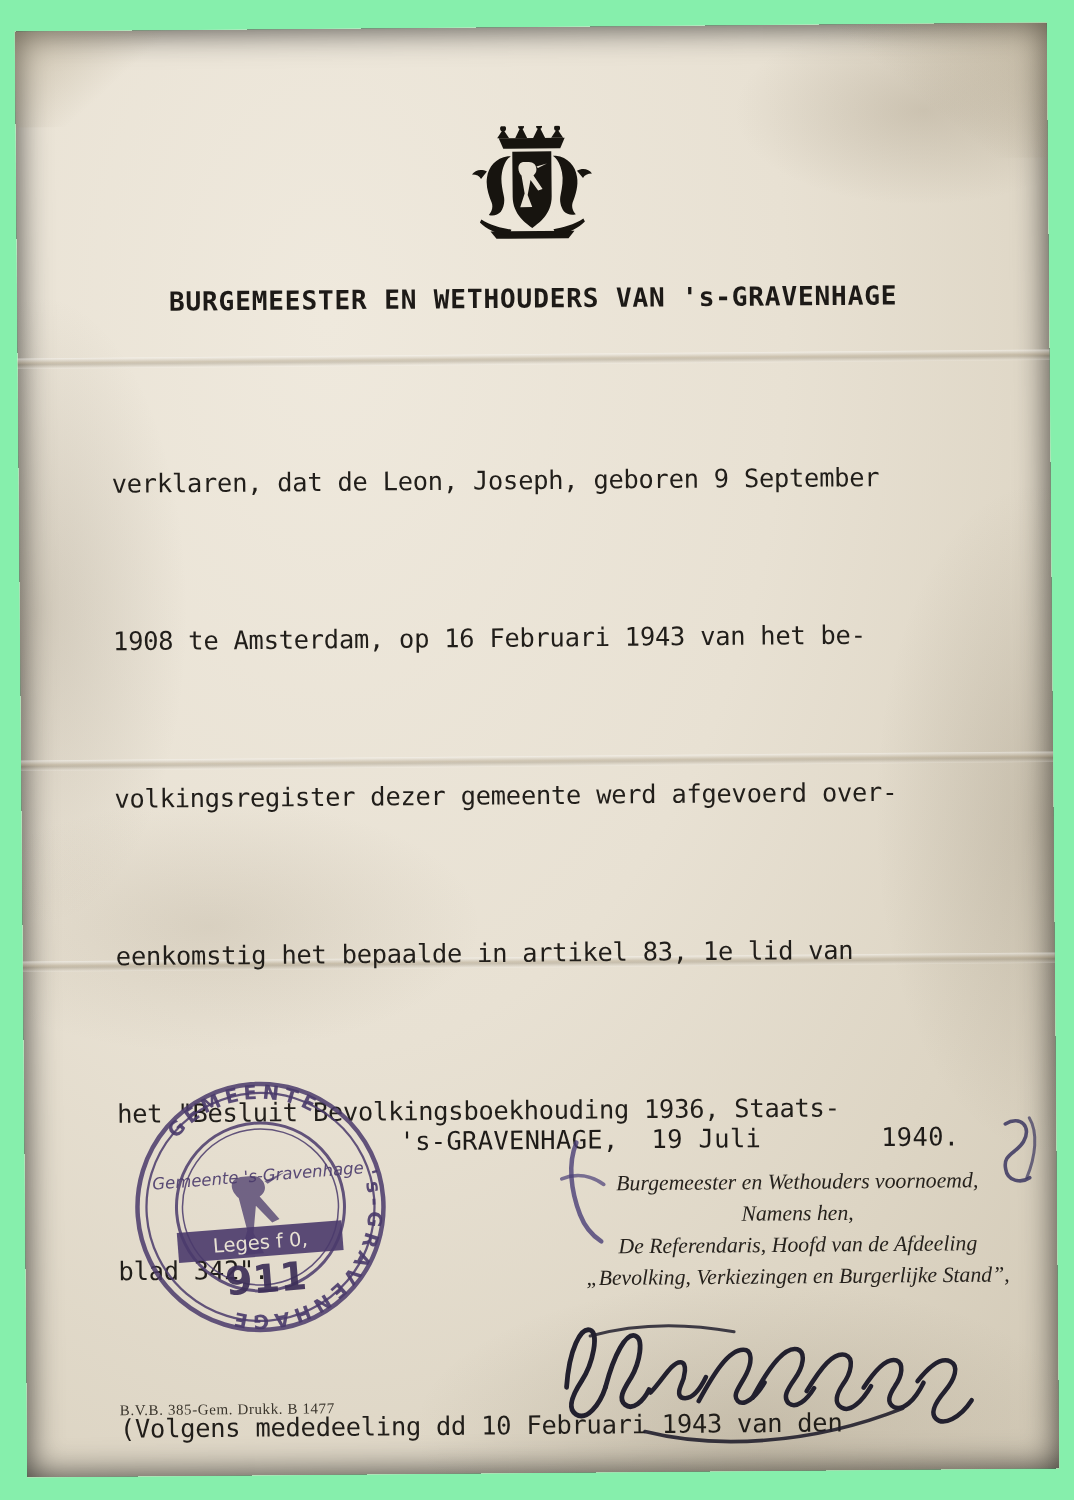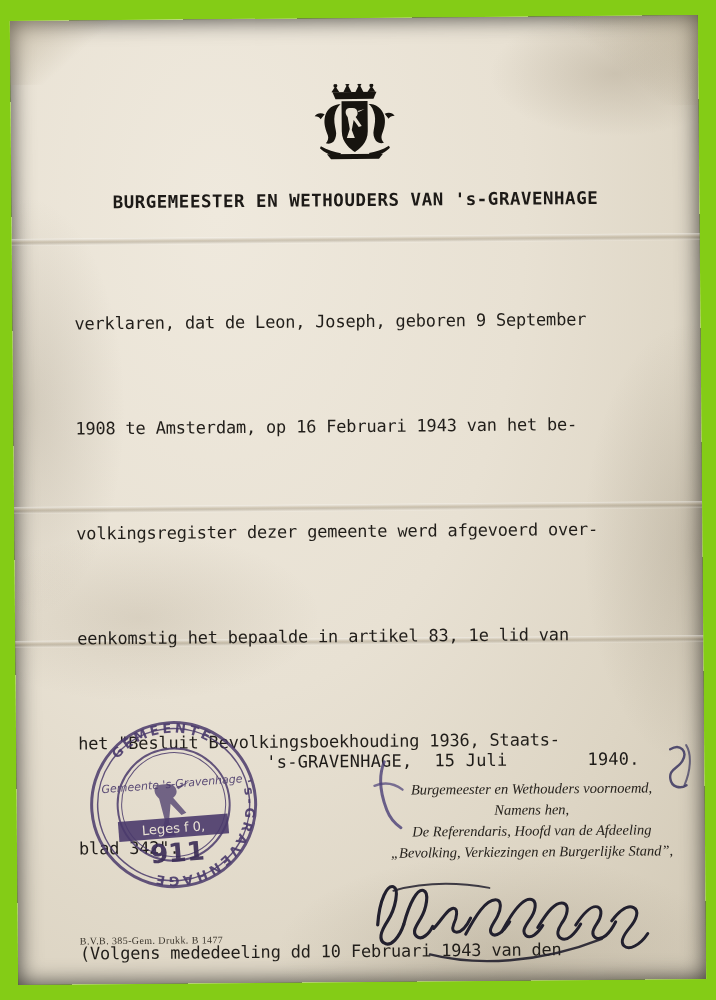--- a/index.html
+++ b/index.html
@@ -11,21 +11,21 @@
     width: 716px;
     height: 1000px;
     overflow: hidden;
     font-family: "Liberation Sans", sans-serif;
   }
 
   #page {
     position: relative;
     width: 716px;
     height: 1000px;
-    background: #84cc16;
+    background: #86efac;
   }
 
   
   #sheet {
     position: absolute;
     left: 14px;
     top: 18px;
     width: 688px;
     height: 964px;
     background:
@@ -283,21 +283,21 @@
 
         <g>
           <rect x="38" y="108" width="110" height="20" fill="#4a3a6b" opacity="0.9"></rect>
           <text x="93" y="123" text-anchor="middle" font-family="DejaVu Sans, sans-serif" font-size="13" fill="#e8e1d3">Leges f 0,</text>
         </g>
         <text x="95" y="152" text-anchor="middle" font-family="DejaVu Sans, sans-serif" font-size="26" font-weight="bold" fill="#3d2f58" opacity="0.92">911</text>
       </svg>
     </div>
 
     <div id="place-date">
-      <span>'s-GRAVENHAGE,</span><span class="gap-a"></span><span>15 Juli</span><span class="gap-b"></span><span>1940.</span>
+      <span>'s-GRAVENHAGE,</span><span class="gap-a"></span><span>19 Juli</span><span class="gap-b"></span><span>1940.</span>
     </div>
 
     <div id="ink-mark-right">
       <svg viewBox="0 0 48 70" width="48" height="70" aria-hidden="true">
         <path d="M6,8 c10,-6 18,2 12,12 c-5,8 -14,8 -12,18 c1,8 10,10 16,6" fill="none" stroke="#3b3660" stroke-width="2.4" stroke-linecap="round" opacity="0.85"></path>
         <path d="M22,4 c6,10 4,26 -2,40" fill="none" stroke="#3b3660" stroke-width="2" stroke-linecap="round" opacity="0.7"></path>
       </svg>
     </div>
 
     <div id="ink-mark">

